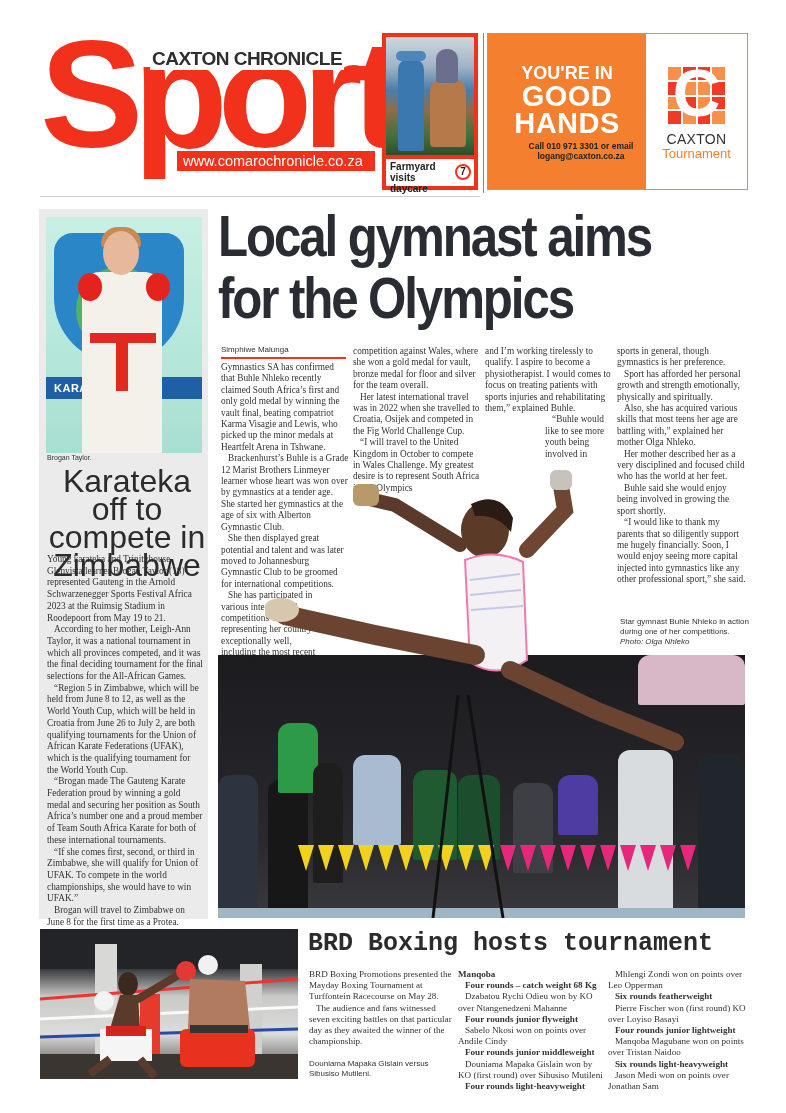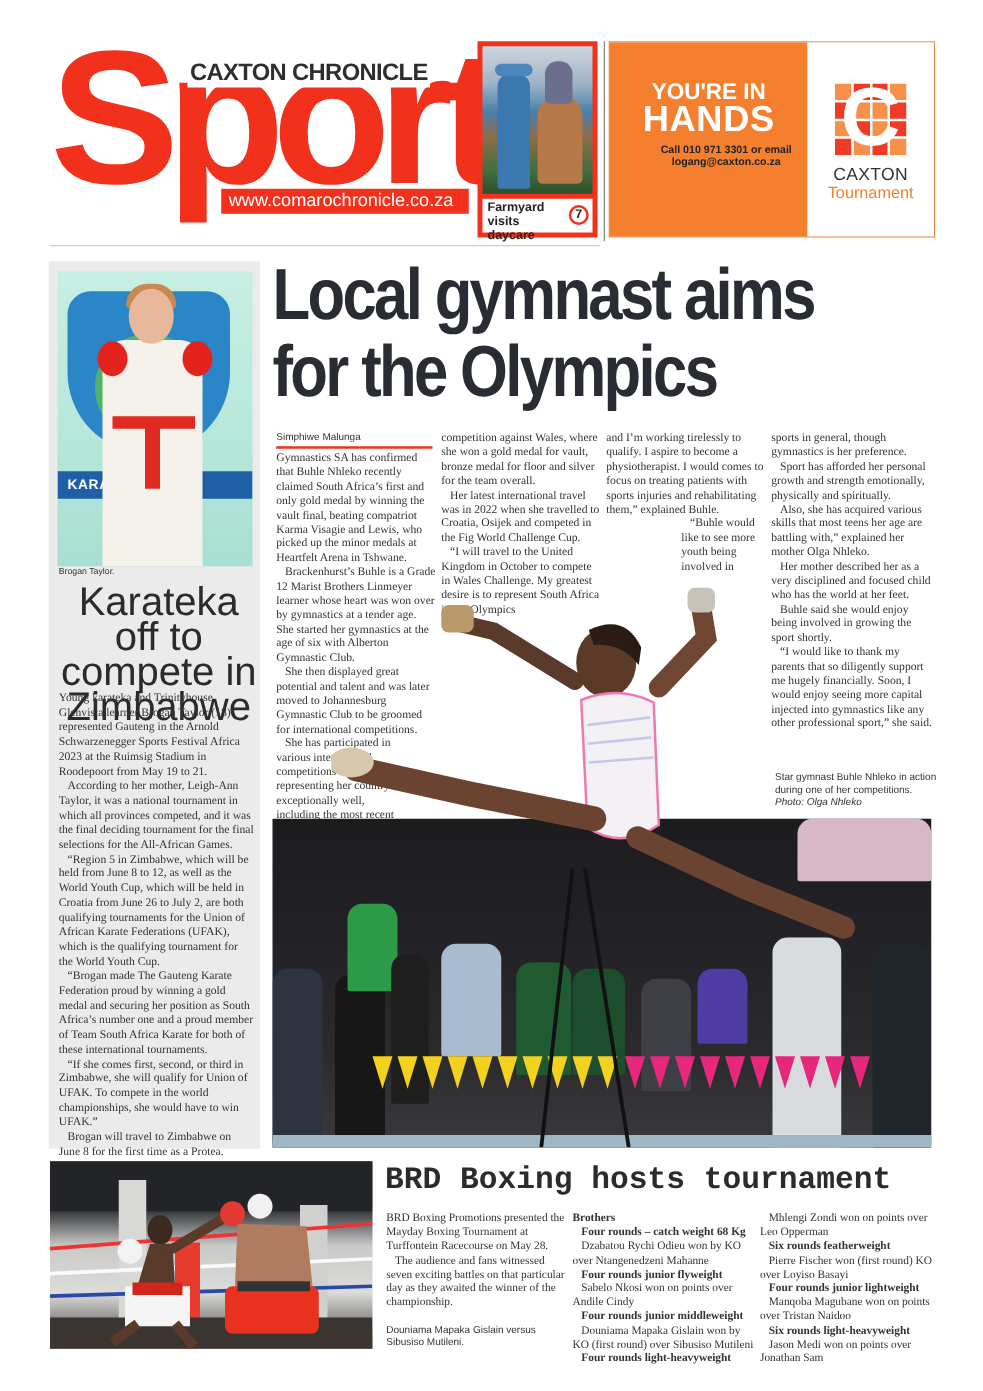--- a/index.html
+++ b/index.html
@@ -148,20 +148,21 @@
     <span class="teaser-page">7</span>
   </div>
 </div>
 
 <div class="mast-divider"></div>
 <div class="mast-rule"></div>
 
 <aside class="ad">
   <div class="ad-left">
     <div class="ad-l1">YOU'RE IN</div>
+    <div class="ad-l2">GOOD</div>
     <div class="ad-l2">HANDS</div>
     <div class="ad-contact">
       <div>Call 010 971 3301 or email</div>
       <div>logang@caxton.co.za</div>
     </div>
   </div>
   <div class="ad-right">
     <div class="caxton-logo">
       <div></div>
         <div class="r"></div>
@@ -339,21 +340,21 @@
 
 <h2 class="box-headline">BRD Boxing hosts tournament</h2>
 
 <div class="box-col box-col1">
   <p>BRD Boxing Promotions presented the Mayday Boxing Tournament at Turffontein Racecourse on May 28.</p>
   <p class="ind">The audience and fans witnessed seven exciting battles on that particular day as they awaited the winner of the championship.</p>
 </div>
 <div class="box-caption">Douniama Mapaka Gislain versus Sibusiso Mutileni.</div>
 
 <div class="box-col box-col2">
-  <p style="font-weight:700;">Brothers</p>
+  <p style="font-weight:700;">Manqoba</p>
   <p class="b">Four rounds – catch weight 68 Kg</p>
   <p class="ind">Dzabatou Rychi Odieu won by KO over Ntangenedzeni Mahanne</p>
   <p class="b">Four rounds junior flyweight</p>
   <p class="ind">Sabelo Nkosi won on points over Andile Cindy</p>
   <p class="b">Four rounds junior middleweight</p>
   <p class="ind">Douniama Mapaka Gislain won by KO (first round) over Sibusiso Mutileni</p>
   <p class="b">Four rounds light-heavyweight</p>
 </div>
 <div class="box-col box-col3">
   <p class="ind">Mhlengi Zondi won on points over Leo Opperman</p>

